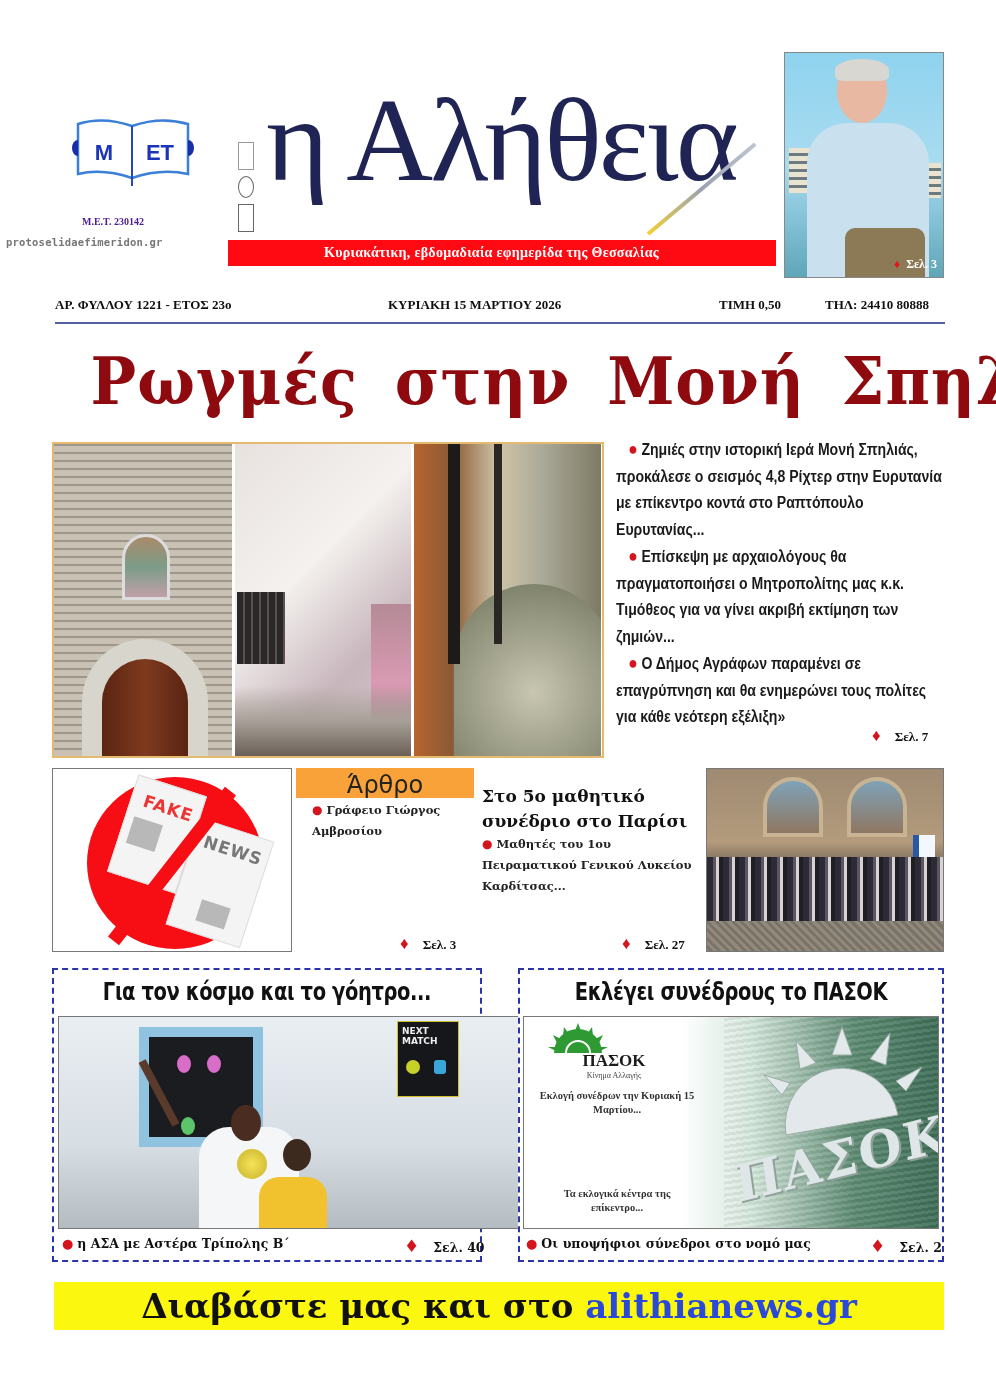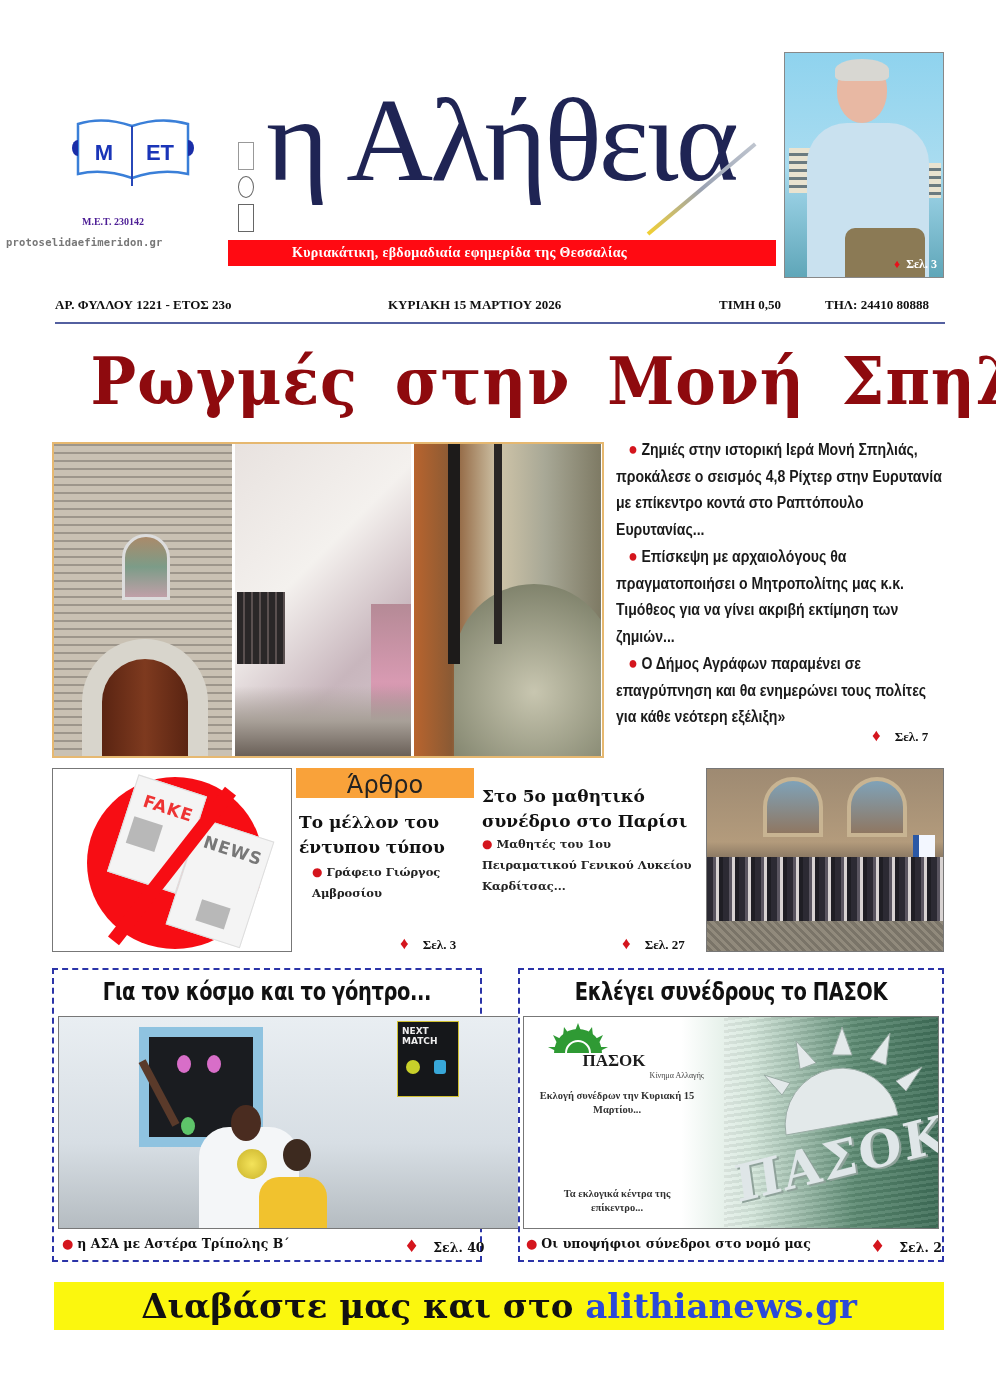--- a/index.html
+++ b/index.html
@@ -12,21 +12,21 @@
   .met-book { position: absolute; left: 8px; top: 2px; width: 130px; height: 76px; }
   .met-code { left: 82px; top: 216px; font-family: "Liberation Serif", serif; font-weight: bold; font-size: 10px; color: #4c1d95; }
   .watermark { left: 6px; top: 236px; font-family: "DejaVu Sans Mono", monospace; font-weight: bold; font-size: 10.5px; color: #777; letter-spacing: 0.2px; }
 
   
   .masthead { left: 228px; top: 62px; width: 548px; height: 208px; }
   .mast-title { position: absolute; left: 38px; top: 20px; font-family: "Liberation Serif", serif; font-size: 118px; color: #1f2454; line-height: 1; letter-spacing: -3px; white-space: nowrap; transform: scaleX(1.02); transform-origin: left; }
   .mast-badges { position: absolute; left: 10px; top: 80px; width: 20px; height: 98px; }
   .mast-badge { width: 16px; border: 1px solid #666; margin-bottom: 6px; background: #fff; }
   .mast-feather { position: absolute; left: 420px; top: 68px; width: 140px; height: 4px; background: linear-gradient(90deg, #f2d033, #9aa2b3, #bfc5cf); transform: rotate(-40deg); transform-origin: left center; top: 170px; }
-  .mast-bar { position: absolute; left: 0; top: 178px; width: 548px; height: 26px; background: #ff0a12; color: #fff; font-family: "Liberation Serif", serif; font-weight: bold; font-size: 14px; padding-left: 64px; line-height: 26px; letter-spacing: 0.3px; }
+  .mast-bar { position: absolute; left: 0; top: 178px; width: 548px; height: 26px; background: #ff0a12; color: #fff; font-family: "Liberation Serif", serif; font-weight: bold; font-size: 14px; padding-left: 96px; line-height: 26px; letter-spacing: 0.3px; }
 
   
   .portrait { left: 784px; top: 52px; width: 160px; height: 226px; border: 1px solid #888; overflow: hidden;
     background: linear-gradient(180deg, #8fd3ee 0%, #a9dcf0 50%, #5fa6b8 100%); }
   .portrait .bldg { position: absolute; left: 4px; top: 95px; width: 30px; height: 45px; background: repeating-linear-gradient(180deg, #e9e3d0 0 5px, #6b7b80 5px 8px); }
   .portrait .bldg2 { position: absolute; right: 2px; top: 110px; width: 14px; height: 35px; background: repeating-linear-gradient(180deg, #e9e3d0 0 5px, #6b7b80 5px 8px); }
   .portrait .head { position: absolute; left: 52px; top: 8px; width: 50px; height: 62px; border-radius: 45% 45% 50% 50%; background: #e8b8a3; }
   .portrait .hair { position: absolute; left: 50px; top: 6px; width: 54px; height: 22px; border-radius: 50% 50% 20% 20%; background: #d8d7d2; }
   .portrait .body { position: absolute; left: 22px; top: 70px; width: 122px; height: 160px; border-radius: 40px 40px 0 0; background: #c9e1ef; }
   .portrait .jacket { position: absolute; left: 60px; top: 175px; width: 80px; height: 60px; background: #8b7a55; border-radius: 10px; }
@@ -105,21 +105,21 @@
   .football .poster { position: absolute; left: 338px; top: 4px; width: 62px; height: 76px; background: #15171a; border: 1px solid #d0c030; }
   .football .poster .pt { position: absolute; left: 4px; top: 4px; color: #eee; font-family: "DejaVu Sans", sans-serif; font-weight: bold; font-size: 9px; line-height: 10px; }
   .football .poster .c1 { position: absolute; left: 8px; top: 38px; width: 14px; height: 14px; border-radius: 50%; background: #c8d02a; }
   .football .poster .c2 { position: absolute; left: 36px; top: 38px; width: 12px; height: 14px; background: #38a7d8; border-radius: 3px; }
 
   .pasok { left: 523px; top: 1016px; width: 416px; height: 213px; border: 1px solid #777; overflow: hidden;
     background: linear-gradient(90deg, #ffffff 0%, #ffffff 38%, #d5e7dc 55%, #5c8a72 80%, #3f6e58 100%); }
   .pasok .stripes { position: absolute; left: 200px; top: 0; width: 216px; height: 213px; background: repeating-linear-gradient(-8deg, rgba(255,255,255,0.08) 0 3px, rgba(0,0,0,0.06) 3px 6px); }
   .pasok .sun { position: absolute; left: 24px; top: 6px; width: 60px; height: 30px; }
   .pasok .logo-name { position: absolute; left: 0; width: 180px; text-align: center; top: 34px; font-family: "Liberation Serif", serif; font-weight: bold; font-size: 17px; color: #1b1b1b; }
-  .pasok .logo-sub { position: absolute; left: 0; width: 180px; text-align: right; top: 54px; font-family: "Liberation Serif", serif; font-size: 8px; color: #444; }
+  .pasok .logo-sub { position: absolute; left: 0; width: 180px; text-align: center; top: 54px; font-family: "Liberation Serif", serif; font-size: 8px; color: #444; }
   .pasok .ptxt { position: absolute; left: 0; width: 186px; text-align: center; font-family: "Liberation Serif", serif; font-size: 10.5px; line-height: 14px; color: #333; font-weight: bold; }
   .pasok .big { position: absolute; left: 208px; top: 112px; font-family: "DejaVu Serif", serif; font-weight: bold; font-size: 50px; color: #dfe6e8; transform: rotate(-14deg) skewX(-6deg); letter-spacing: 2px; text-shadow: 2px 2px 0 #8fa29a; }
   .pasok .bigsun { position: absolute; left: 232px; top: 8px; width: 170px; height: 120px; }
 
   .caption { font-family: "DejaVu Serif", serif; font-weight: bold; font-size: 12.5px; color: #111; position: absolute; white-space: nowrap; }
 
   
   .footer { left: 54px; top: 1282px; width: 890px; height: 48px; background: #fbf70e; text-align: center; font-family: "DejaVu Serif", serif; font-weight: bold; font-size: 34px; line-height: 48px; color: #111; white-space: nowrap; }
   .footer .link { color: #2b49d8; }
 </style>
@@ -203,21 +203,20 @@
     </div>
   <div class="fake-paper2">
       <span class="t">NEWS</span>
       <div class="img"></div>
     </div>
   <div class="fake-bar"></div>
 </div>
 
 <div class="abs art-col" style="left:296px; top:768px; width:178px; height:184px;">
   <div class="sec-tab">Άρθρο</div>
-  <div class="art-title" style="margin-top:12px; padding-left:3px;">Το μέλλον του έντυπου τύπου</div>
   <div class="art-sub" style="margin-top:2px; padding-left:16px;"><span class="dot" style="font-size:12px;">●</span><span>Γράφειο Γιώργος Αμβροσίου</span></div>
   <div class="pageref" style="left:104px; top:166px;"><span class="dia">♦</span><span>Σελ. 3</span></div>
 </div>
 
 <div class="abs art-col" style="left:482px; top:766px; width:217px; height:186px;">
   <div class="art-title" style="margin-top:18px; font-size:17px;">Στο 5ο μαθητικό συνέδριο στο Παρίσι</div>
   <div class="art-sub" style="margin-top:0px;"><span class="dot" style="font-size:12px;">●</span><span>Μαθητές του 1ου Πειραματικού Γενικού Λυκείου Καρδίτσας...</span></div>
   <div class="pageref" style="left:140px; top:168px;"><span class="dia">♦</span><span>Σελ. 27</span></div>
 </div>
 

